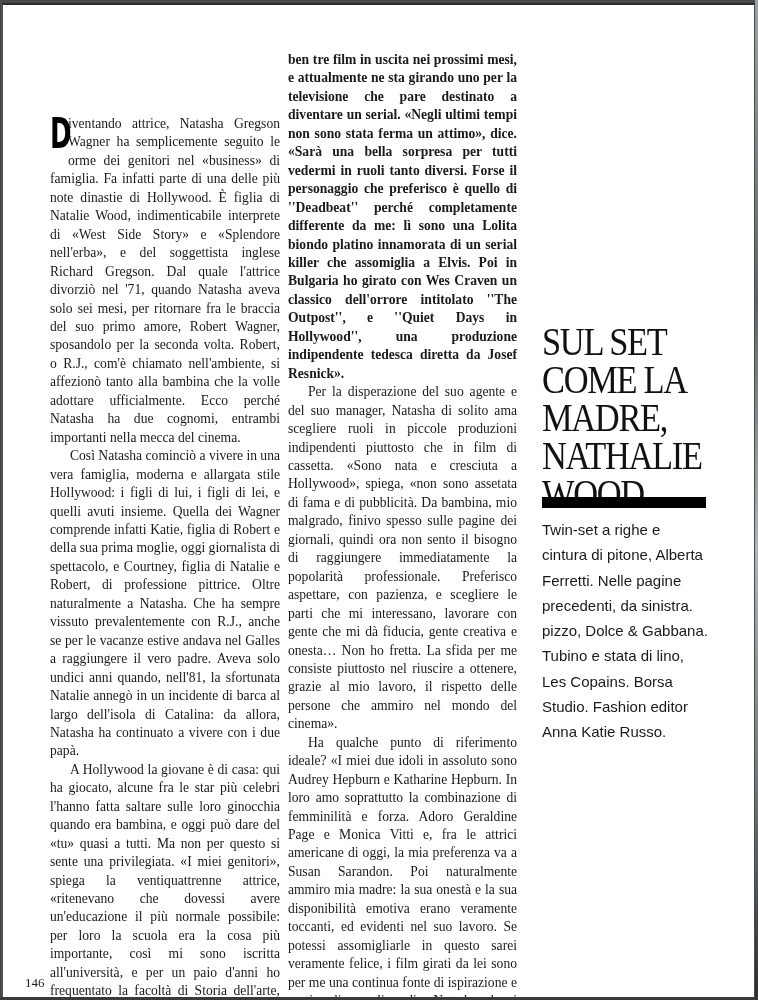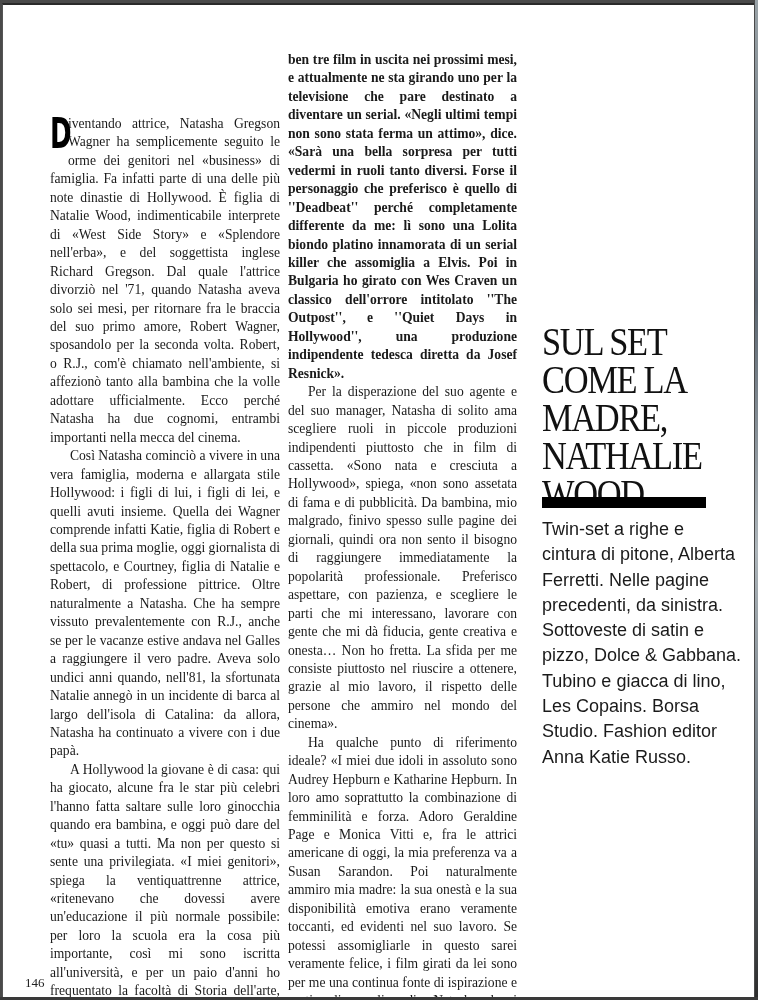--- a/index.html
+++ b/index.html
@@ -54,21 +54,21 @@
       transform: scaleX(0.86); transform-origin: left top;
       white-space: nowrap;
     }
     .headline span { display: block; }
     .black-bar {
       position: absolute; left: 539px; top: 492px; width: 164px; height: 11px; background: #000;
     }
     .caption {
       position: absolute; left: 539px; top: 512px; width: 190px;
       font-family: "Liberation Sans", "DejaVu Sans", sans-serif;
-      font-size: 18px; line-height: 25.3px; color: #1a1a1a;
+      font-size: 15px; line-height: 25.3px; color: #1a1a1a;
     }
     .caption span { display: block; white-space: nowrap; }
     .page-number {
       position: absolute; left: 22px; top: 970px;
       font-family: "Liberation Serif", "DejaVu Serif", serif;
       font-size: 13px; color: #222; text-align: center;
     }
   </style>
 </head>
 <body>
@@ -97,23 +97,22 @@
     <span>WOOD</span>
   </div>
 
   <div class="black-bar"></div>
 
   <div class="caption">
     <span>Twin-set a righe e</span>
     <span>cintura di pitone, Alberta</span>
     <span>Ferretti. Nelle pagine</span>
     <span>precedenti, da sinistra.</span>
-    <span>Sottoveste di satin e</span>
     <span>pizzo, Dolce &amp; Gabbana.</span>
-    <span>Tubino e giacca di lino,</span>
+    <span>Tubino e stata di lino,</span>
     <span>Les Copains. Borsa</span>
     <span>Studio. Fashion editor</span>
     <span>Anna Katie Russo.</span>
   </div>
 
   <div class="page-number">146</div>
 </div>
 
 <div class="right-edge"></div>
 <div class="bottom-edge"></div>

